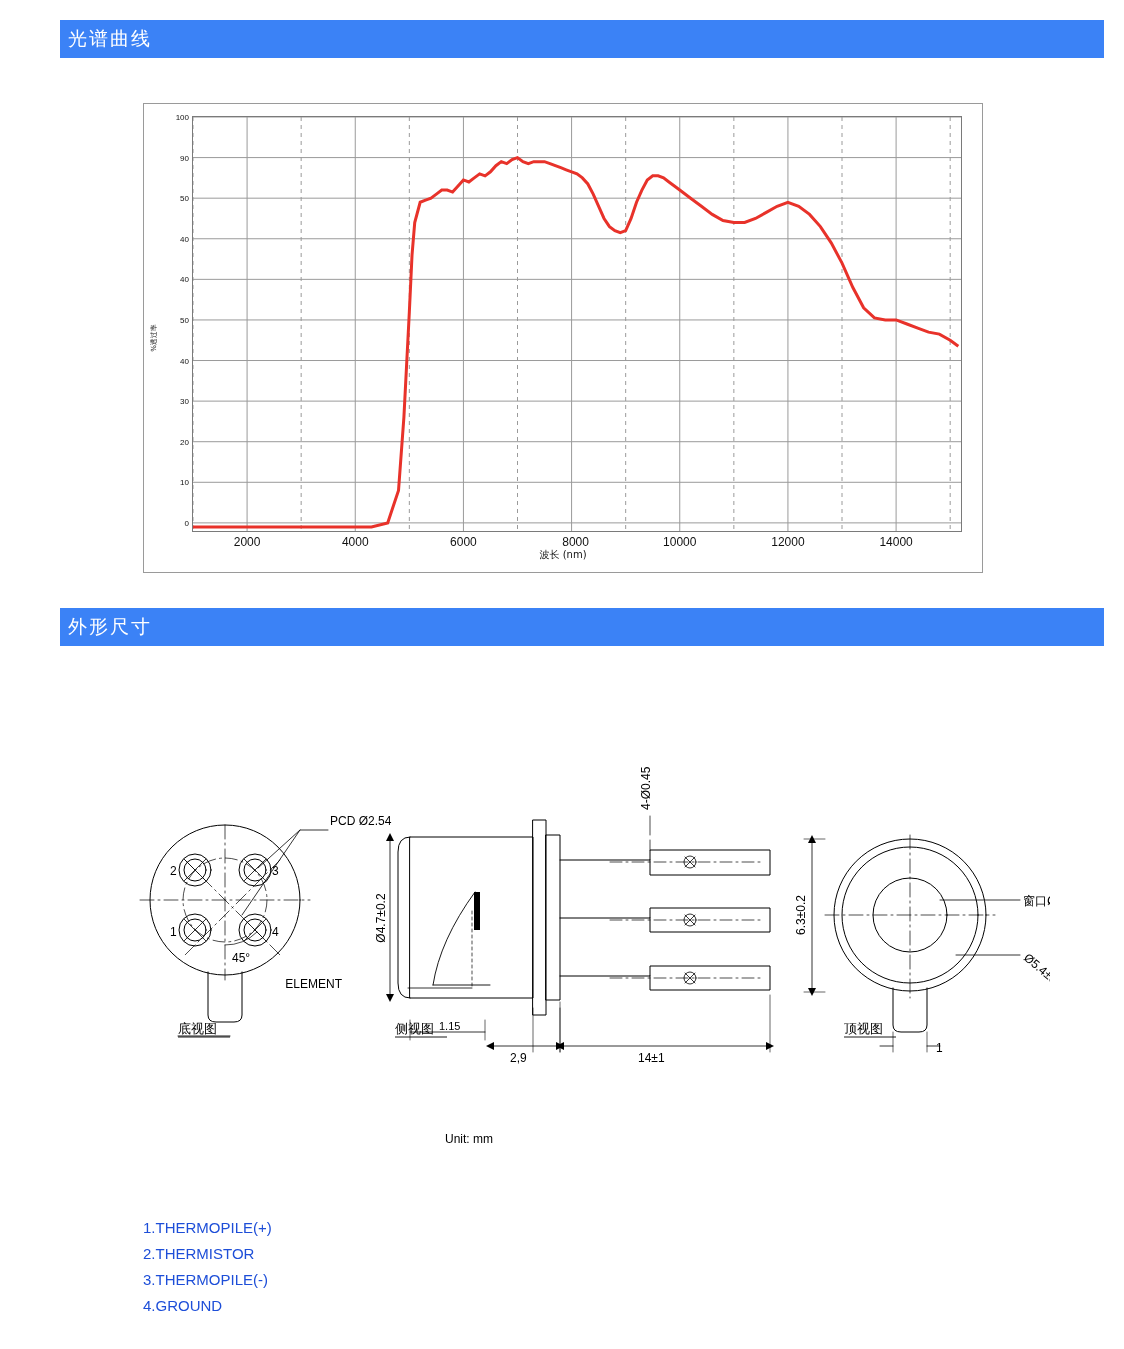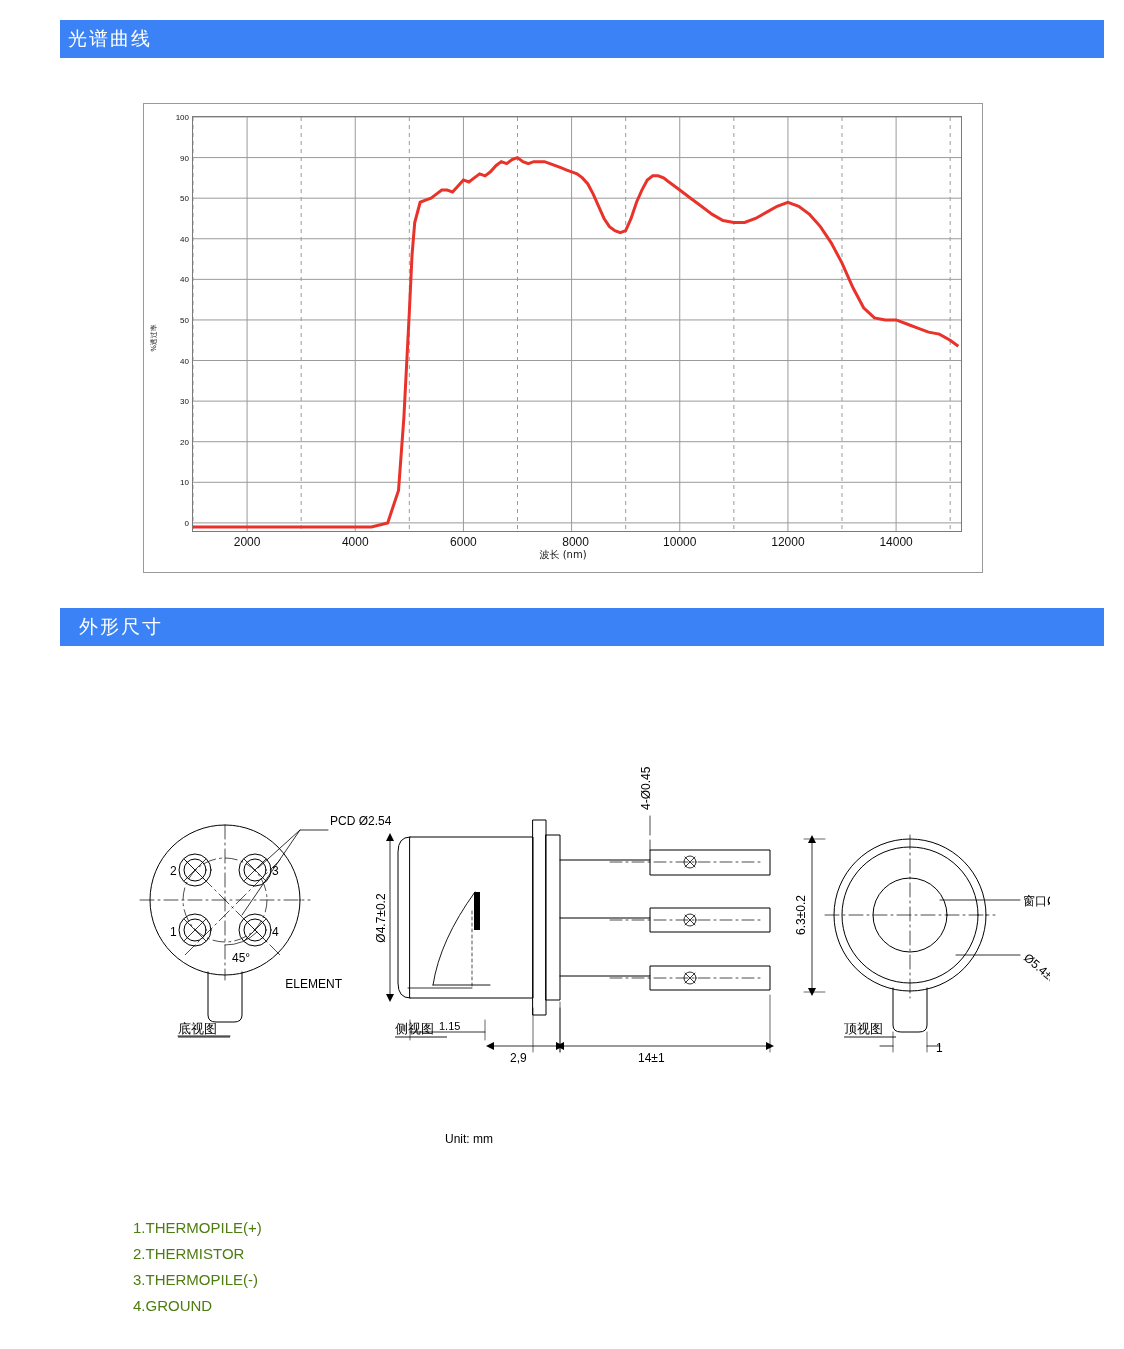--- a/index.html
+++ b/index.html
@@ -34,21 +34,21 @@
   }
   .section-bar .title {
     color: #ffffff;
     font-size: 19px;
     letter-spacing: 2px;
     padding-left: 8px;
     font-family: "DejaVu Sans", "Liberation Sans", sans-serif;
   }
 
   #bar-spectral { top: 20px; }
-  #bar-dimension { top: 608px; gap: 11px; }
+  #bar-dimension { top: 608px; }
 
   
   #chart-wrap {
     position: absolute;
     left: 143px;
     top: 103px;
     width: 840px;
     height: 470px;
     border: 1px solid #9a9a9a;
     background: #ffffff;
@@ -120,25 +120,25 @@
   #unit-label {
     position: absolute;
     left: 445px;
     top: 1132px;
     font-size: 12px;
     color: #000000;
   }
 
   #pin-list {
     position: absolute;
-    left: 133px;
+    left: 143px;
     top: 1215px;
     font-size: 15px;
     line-height: 26px;
-    color: #4d7c0f;
+    color: #1d4ed8;
   }
   #pin-list div { white-space: nowrap; }
 </style>
 </head>
 <body>
 
 <div class="section-bar" id="bar-spectral">
   <div class="tab"></div>
   <div class="title">光谱曲线</div>
 </div>

